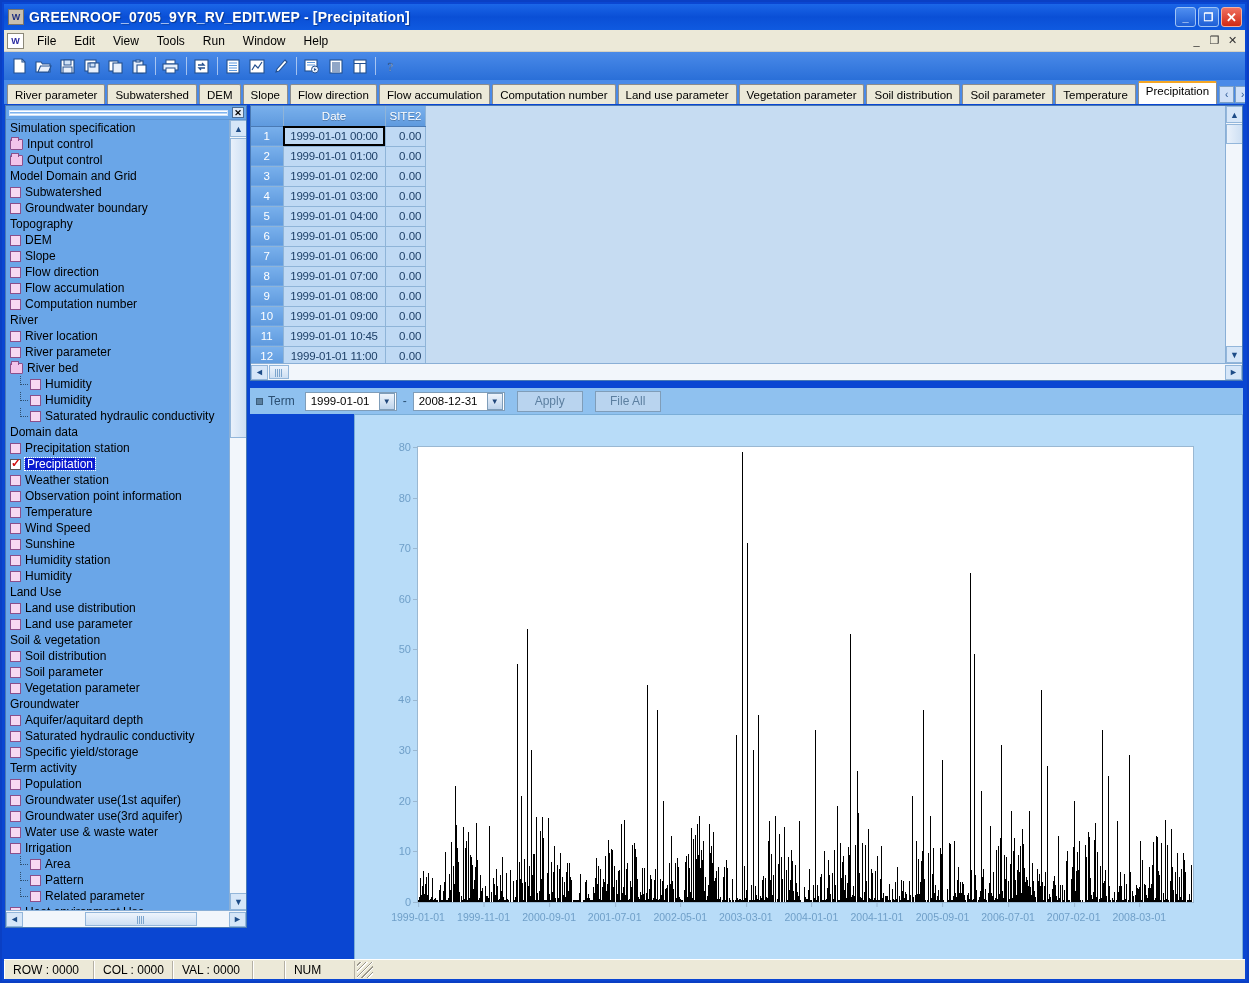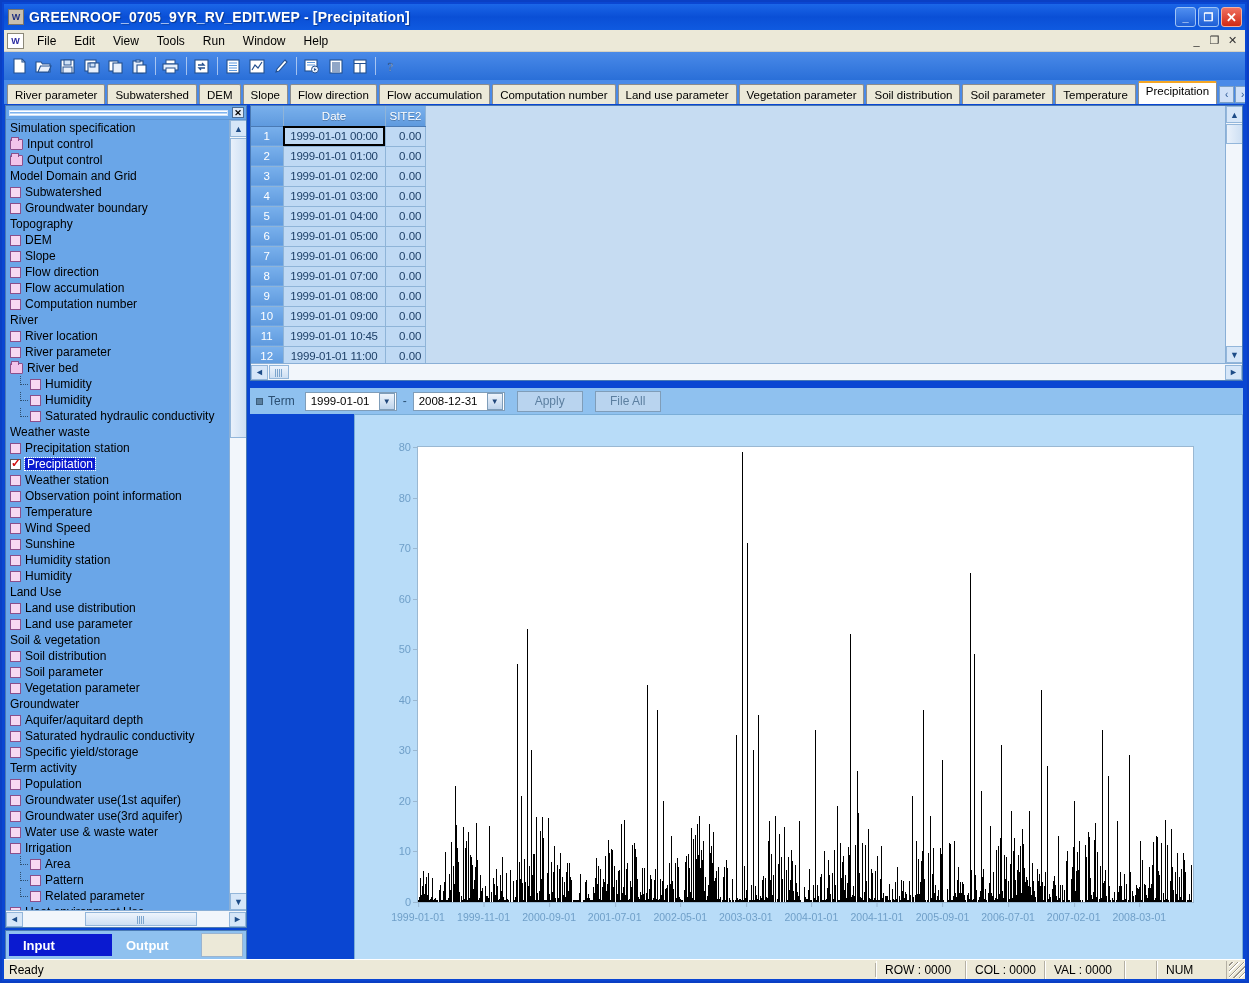--- a/index.html
+++ b/index.html
@@ -645,21 +645,21 @@
           </div>
           <div class="tnode child">
             <span class="box"></span>
             <span class="lbl">Humidity</span>
           </div>
           <div class="tnode child">
             <span class="box"></span>
             <span class="lbl">Saturated hydraulic conductivity</span>
           </div>
           <div class="tnode group">
-            <span class="lbl">Weather waste</span>
+            <span class="lbl">Domain data</span>
           </div>
           <div class="tnode">
             <span class="box"></span>
             <span class="lbl">Precipitation station</span>
           </div>
           <div class="tnode sel">
             <span class="box checked"></span>
             <span class="lbl">Precipitation</span>
           </div>
           <div class="tnode">
@@ -779,25 +779,20 @@
     </div>
     <div class="hscroll-tree">
       <div class="arrow">◄</div>
       <div class="track">
         <div class="thumb"></div>
       </div>
       <div class="arrow right">►</div>
     </div>
   </div>
 
-  <div class="io-tabs">
-    <div class="io-tab active">Input</div>
-    <div class="io-tab idle">Output</div>
-    <div class="io-spacer"></div>
-  </div>
 
   <div class="grid-wrap">
     <div class="grid-inner">
       <div class="grid-table-area">
         <table class="grid">
           <thead>
             <tr>
               <th class="col-rownum"></th>
               <th class="col-date">Date</th>
               <th class="col-site">SITE2</th>
@@ -1994,21 +1989,21 @@
           <div class="bar" style="left: 91.8%; height: 32.2222%; background: rgb(0, 0, 0);"></div>
           <div class="bar" style="left: 93.2%; height: 13.3333%; background: rgb(0, 0, 0);"></div>
           <div class="bar" style="left: 94.8%; height: 7.77778%; background: rgb(0, 0, 0);"></div>
           <div class="bar" style="left: 96.6%; height: 12.2222%; background: rgb(0, 0, 0);"></div>
           <div class="bar" style="left: 98.2%; height: 5.55556%; background: rgb(0, 0, 0);"></div>
         </div>
     <div class="ytick" style="top: 100%;">0</div>
         <div class="ytick" style="top: 88.8889%;">10</div>
         <div class="ytick" style="top: 77.7778%;">20</div>
         <div class="ytick" style="top: 66.6667%;">30</div>
-        <div class="ytick" style="top: 55.5556%;">40</div>
+        <div class="ytick" style="top: 55.5556%; font-family: Liberation Mono, monospace;">40</div>
         <div class="ytick" style="top: 44.4444%;">50</div>
         <div class="ytick" style="top: 33.3333%;">60</div>
         <div class="ytick" style="top: 22.2222%;">70</div>
         <div class="ytick" style="top: 11.1111%;">80</div>
         <div class="ytick" style="top: 0%;">80</div>
         <div class="xtick" style="left: 0%;">1999-01-01</div>
         <div class="xtick" style="left: 8.46024%;">1999-11-01</div>
         <div class="xtick" style="left: 16.9205%;">2000-09-01</div>
         <div class="xtick" style="left: 25.3807%;">2001-07-01</div>
         <div class="xtick" style="left: 33.8409%;">2002-05-01</div>
@@ -2016,21 +2011,20 @@
         <div class="xtick" style="left: 50.7614%;">2004-01-01</div>
         <div class="xtick" style="left: 59.2217%;">2004-11-01</div>
         <div class="xtick" style="left: 67.6819%;">2005-09-01</div>
         <div class="xtick" style="left: 76.1421%;">2006-07-01</div>
         <div class="xtick" style="left: 84.6024%;">2007-02-01</div>
         <div class="xtick" style="left: 93.0626%;">2008-03-01</div>
       </div>
   </div>
 
   <div class="statusbar">
-    <div class="status-ready">Ready</div>
     <div class="status-cell w1">ROW : 0000</div>
     <div class="status-cell w2">COL : 0000</div>
     <div class="status-cell w3">VAL : 0000</div>
     <div class="status-cell small"></div>
     <div class="status-cell w2">NUM</div>
     <div class="status-grip"></div>
   </div>
 
 </div>
 

